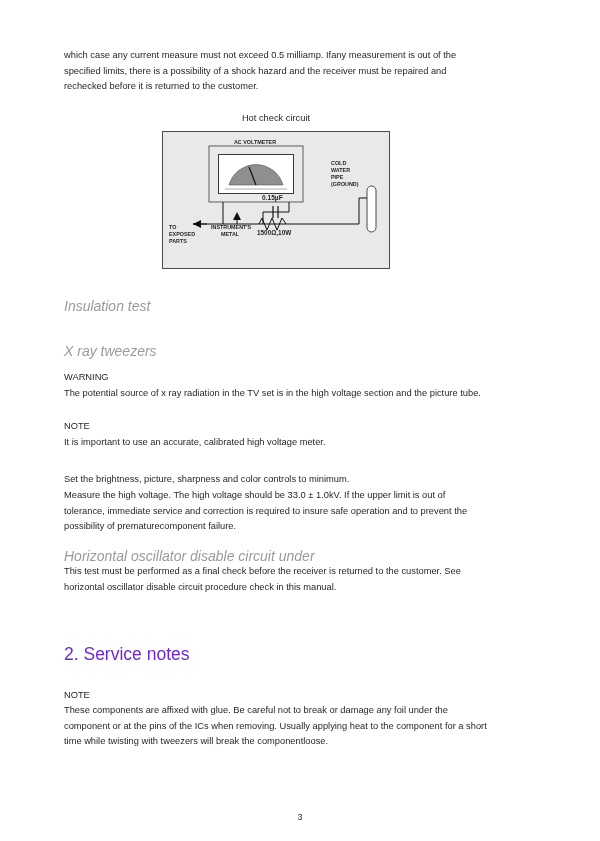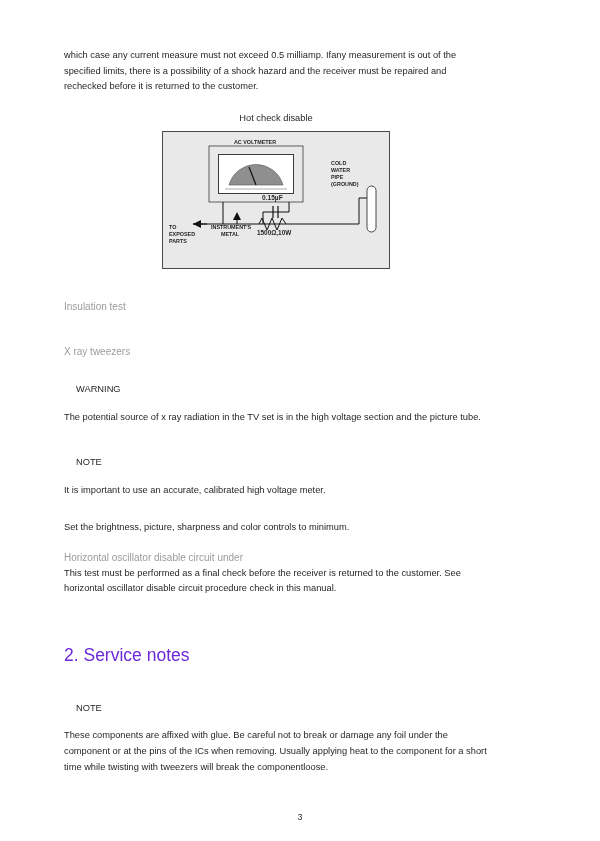--- a/index.html
+++ b/index.html
@@ -73,30 +73,31 @@
   .para {
     margin-bottom: 0;
   }
   .gap-14 { height: 14px; }
   .gap-10 { height: 10px; }
   .gap-18 { height: 18px; }
   .gap-22 { height: 22px; }
   .gap-30 { height: 30px; }
 
   .subhead {
-    font-size: 10px;
+    font-size: 14px;
     line-height: 15.6px;
     color: #9b9b9b;
     margin: 0;
+    font-style: italic;
   }
   .label {
     font-size: 9.3px;
     line-height: 15.6px;
     color: #231f20;
-    margin: 12px;
+    margin: 0;
   }
   h2.section {
     font-size: 17.5px;
     font-weight: normal;
     line-height: 24px;
     margin: 0;
     color: #6d28d9;
   }
 
   
@@ -166,21 +167,21 @@
 <body>
 
 <div class="page">
 
 
   <div class="content">
 
     <p class="para">which case any current measure must not exceed 0.5 milliamp. Ifany measurement is out of the specified limits, there is a possibility of a shock hazard and the receiver must be repaired and rechecked before it is returned to the customer.</p>
 
     <div class="figure-wrap">
-      <p class="figure-title">Hot check disable</p>
+      <p class="figure-title">Hot check circuit</p>
       <div class="fig-box">
 
         <div class="fig-inner">
           <svg width="226" height="136" viewBox="0 0 226 136" xmlns="http://www.w3.org/2000/svg">
 
             <rect x="46" y="14" width="94" height="56" fill="none" stroke="#3a3a3a" stroke-width="0.8"></rect>
 
             <line x1="60" y1="70" x2="60" y2="92" stroke="#111" stroke-width="1"></line>
             <line x1="126" y1="70" x2="126" y2="80" stroke="#111" stroke-width="1"></line>
 
@@ -252,20 +253,21 @@
     <p class="para">The potential source of x ray radiation in the TV set is in the high voltage section and the picture tube.</p>
 
     <div class="gap-18"></div>
 
     <p class="label">NOTE</p>
     <p class="para">It is important to use an accurate, calibrated high voltage meter.</p>
 
     <div class="gap-22"></div>
 
     <p class="para">Set the brightness, picture, sharpness and color controls to minimum.</p>
+    <p class="para">Measure the high voltage. The high voltage should be 33.0 ± 1.0kV. If the upper limit is out of tolerance, immediate service and correction is required to insure safe operation and to prevent the possibility of prematurecomponent failure.</p>
 
     <div class="gap-14"></div>
 
     <p class="subhead">Horizontal oscillator disable circuit under</p>
     <p class="para">This test must be performed as a final check before the receiver is returned to the customer. See horizontal oscillator disable circuit procedure check in this manual.</p>
 
     <div style="height:46px"></div>
 
     <h2 class="section">2. Service notes</h2>
 

